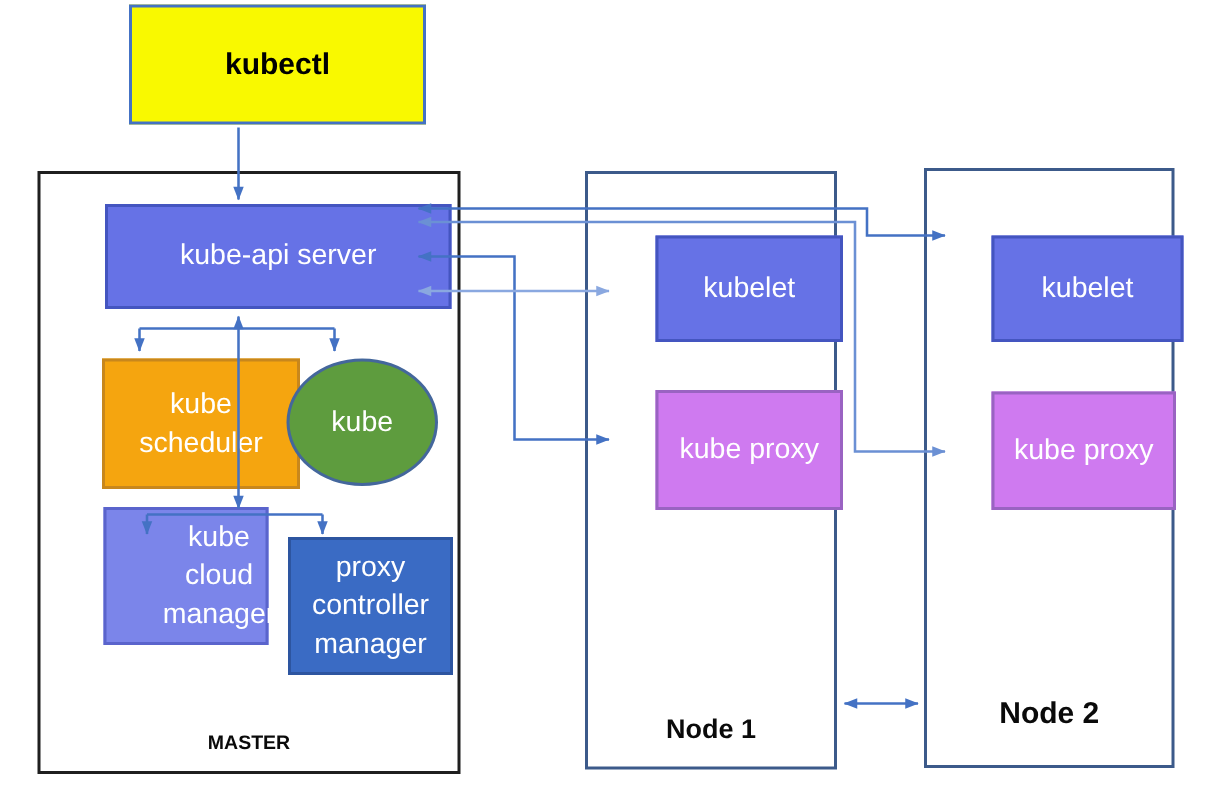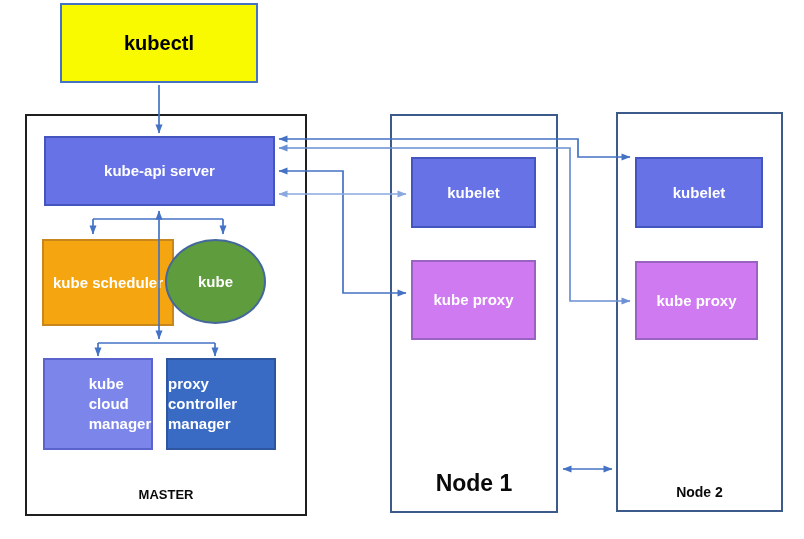--- a/index.html
+++ b/index.html
@@ -17,50 +17,50 @@
     --controller-fill:#3a6bc4;
     --proxy-fill:#cf7af0;
   }
   html,body{margin:0;padding:0;background:#ffffff;}
   .canvas{
     position:relative;width:804px;height:539px;background:#ffffff;
     font-family:"Liberation Sans",sans-serif;overflow:hidden;
   }
   .shape{
     position:absolute;display:flex;align-items:center;justify-content:center;
-    text-align:left;box-sizing:border-box;
+    text-align:center;box-sizing:border-box;margin-left:26px;
   }
-  .white-label{color:#ffffff;font-size:15px;line-height:1.32;font-weight:700;}
+  .white-label{color:#ffffff;font-size:19px;line-height:1.32;font-weight:400;}
 
   .kubectl-box{
     left:60px;top:3px;width:198px;height:80px;
     background:var(--kubectl-fill);border:2px solid var(--arrow-blue);
     color:#000;font-size:20px;font-weight:600;
   }
   .master-box{
     position:absolute;left:25px;top:114px;width:282px;height:402px;
     border:2px solid var(--master-border);box-sizing:border-box;background:transparent;
   }
   .container-label{
     position:absolute;left:0;right:0;text-align:center;color:#0a0a0a;
     font-weight:600;
   }
   .master-label{bottom:12px;font-size:13px;}
   .node-box{
     position:absolute;border:2px solid var(--node-border);box-sizing:border-box;background:transparent;
   }
   .node1-box{left:390px;top:114px;width:168px;height:399px;}
   .node2-box{left:616px;top:112px;width:167px;height:400px;}
-  .node1-label{bottom:14px;font-size:23px;}
-  .node2-label{bottom:10px;font-size:14px;}
+  .node1-label{bottom:14px;font-size:18px;}
+  .node2-label{bottom:22px;font-size:20px;}
 
   .api-box{left:44px;top:136px;width:231px;height:70px;background:var(--api-fill);border:2px solid #4455c0;}
   .scheduler-box{left:42px;top:239px;width:132px;height:87px;background:var(--scheduler-fill);border:2px solid #c8871c;}
   .etcd-ellipse{left:165px;top:239px;width:101px;height:85px;border-radius:50%;background:var(--etcd-fill);border:2px solid #44679c;}
-  .cloud-box{left:43px;top:358px;width:110px;height:92px;background:var(--cloud-fill);border:2px solid #5a64cc;padding-left:44px;}
+  .cloud-box{left:43px;top:338px;width:110px;height:92px;background:var(--cloud-fill);border:2px solid #5a64cc;padding-left:44px;}
   .controller-box{left:166px;top:358px;width:110px;height:92px;background:var(--controller-fill);border:2px solid #2d55a0;}
 
   .kubelet1-box{left:411px;top:157px;width:125px;height:71px;background:var(--kubelet-fill);border:2px solid #4455c0;}
   .proxy1-box{left:411px;top:260px;width:125px;height:80px;background:var(--proxy-fill);border:2px solid #9a63c2;}
   .kubelet2-box{left:635px;top:157px;width:128px;height:71px;background:var(--kubelet-fill);border:2px solid #4455c0;}
   .proxy2-box{left:635px;top:261px;width:123px;height:79px;background:var(--proxy-fill);border:2px solid #9a63c2;}
 
   svg.overlay{position:absolute;left:0;top:0;width:804px;height:539px;pointer-events:none;}
   .edge{fill:none;stroke-width:1.7px;}
   .edge-dark{stroke:var(--arrow-blue);}

